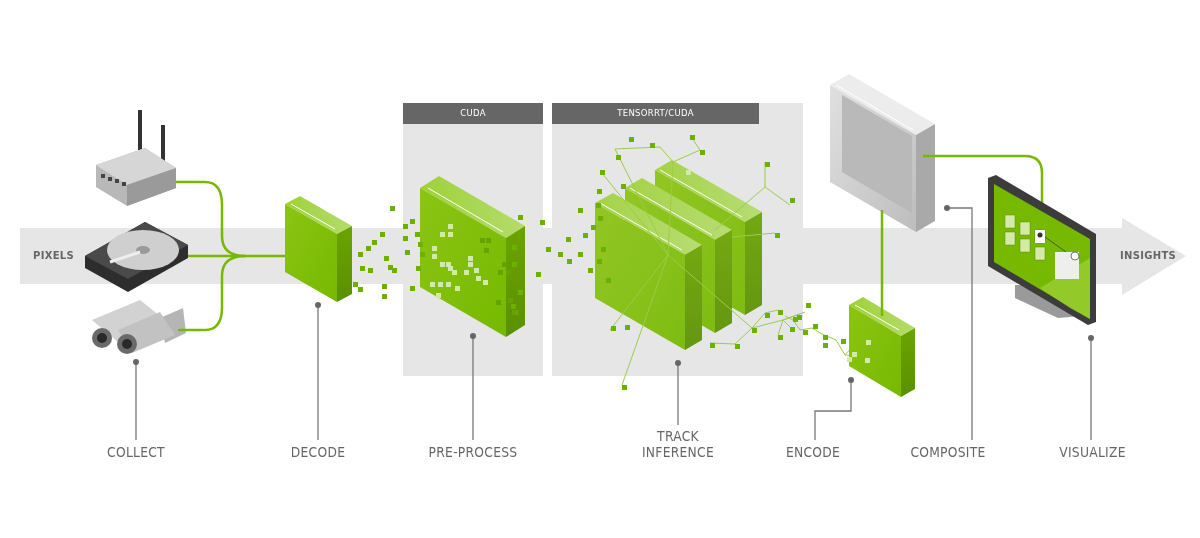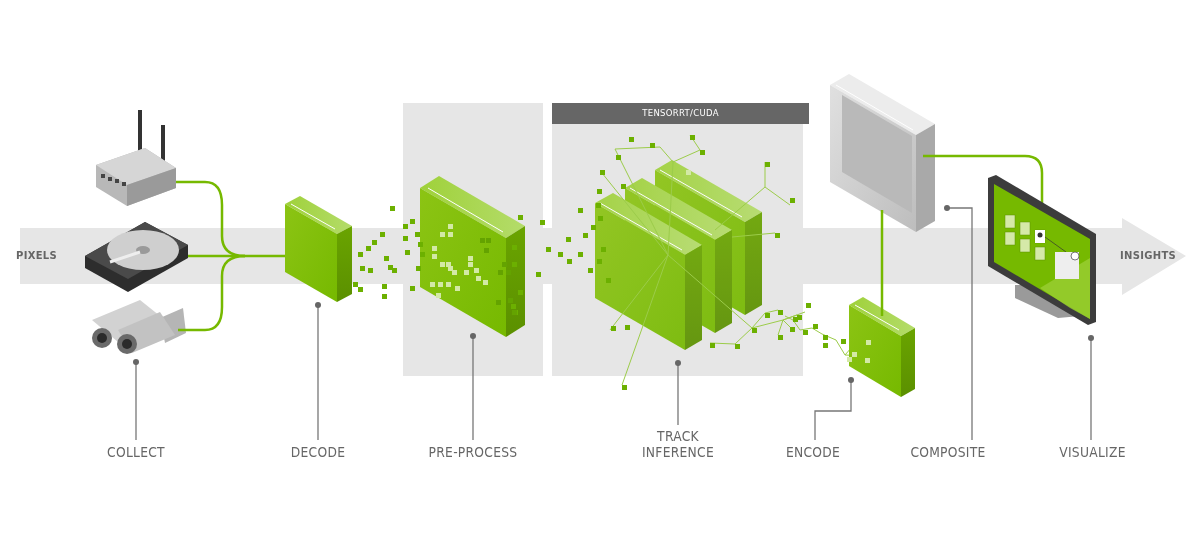--- a/index.html
+++ b/index.html
@@ -297,24 +297,25 @@
         <rect x="476" y="276" width="5" height="5" fill="#d3e9a6"></rect>
         <rect x="483" y="280" width="5" height="5" fill="#d3e9a6"></rect>
         <rect x="686" y="170" width="5" height="5" fill="#d3e9a6"></rect>
         <rect x="852" y="352" width="5" height="5" fill="#d3e9a6"></rect>
         <rect x="865" y="358" width="5" height="5" fill="#d3e9a6"></rect>
         <rect x="847" y="357" width="5" height="5" fill="#d3e9a6"></rect>
         <rect x="866" y="340" width="5" height="5" fill="#d3e9a6"></rect>
       </g>
 </svg>
 
-<div class="band-lbl" style="left:16px;top:250px;">PIXELS</div>
+<div class="band-lbl" style="left:33px;top:250px;">PIXELS</div>
 <div class="band-lbl" style="left:1113px;top:250px;margin-left:7px;">INSIGHTS</div>
 
-<div class="hdr" style="left:552px;top:103px;width:257px;">TENSORRT/CUDA</div>
+<div class="hdr" style="left:403px;top:103px;width:140px;">CUDA</div>
+<div class="hdr" style="left:552px;top:103px;width:207px;">TENSORRT/CUDA</div>
 
 <div class="lbl" style="left:86px;top:444px;width:100px;">COLLECT</div>
 <div class="lbl" style="left:268px;top:444px;width:100px;">DECODE</div>
 <div class="lbl" style="left:408px;top:444px;width:130px;">PRE-PROCESS</div>
 <div class="lbl" style="left:618px;top:428px;width:120px;">TRACK</div>
 <div class="lbl" style="left:618px;top:444px;width:120px;">INFERENCE</div>
 <div class="lbl" style="left:763px;top:444px;width:100px;">ENCODE</div>
 <div class="lbl" style="left:893px;top:444px;width:110px;">COMPOSITE</div>
 <div class="lbl" style="left:1040px;top:444px;width:105px;">VISUALIZE</div>
 </div>

